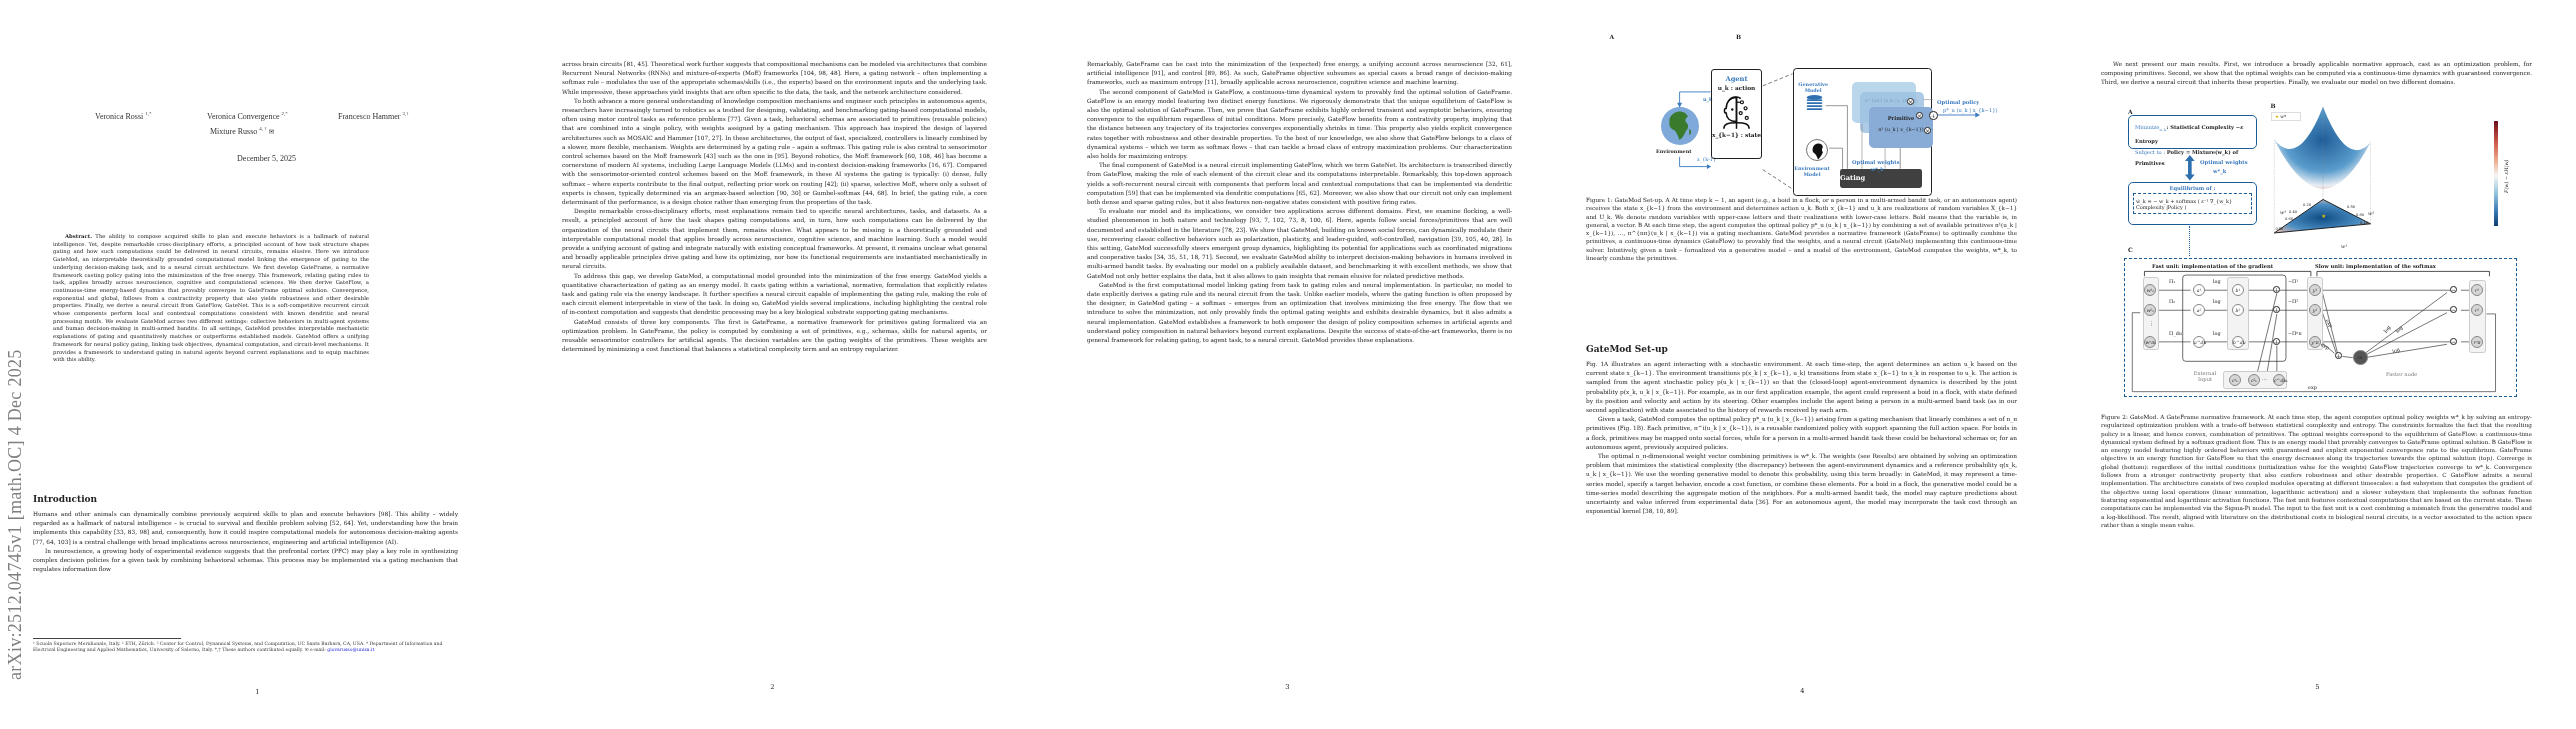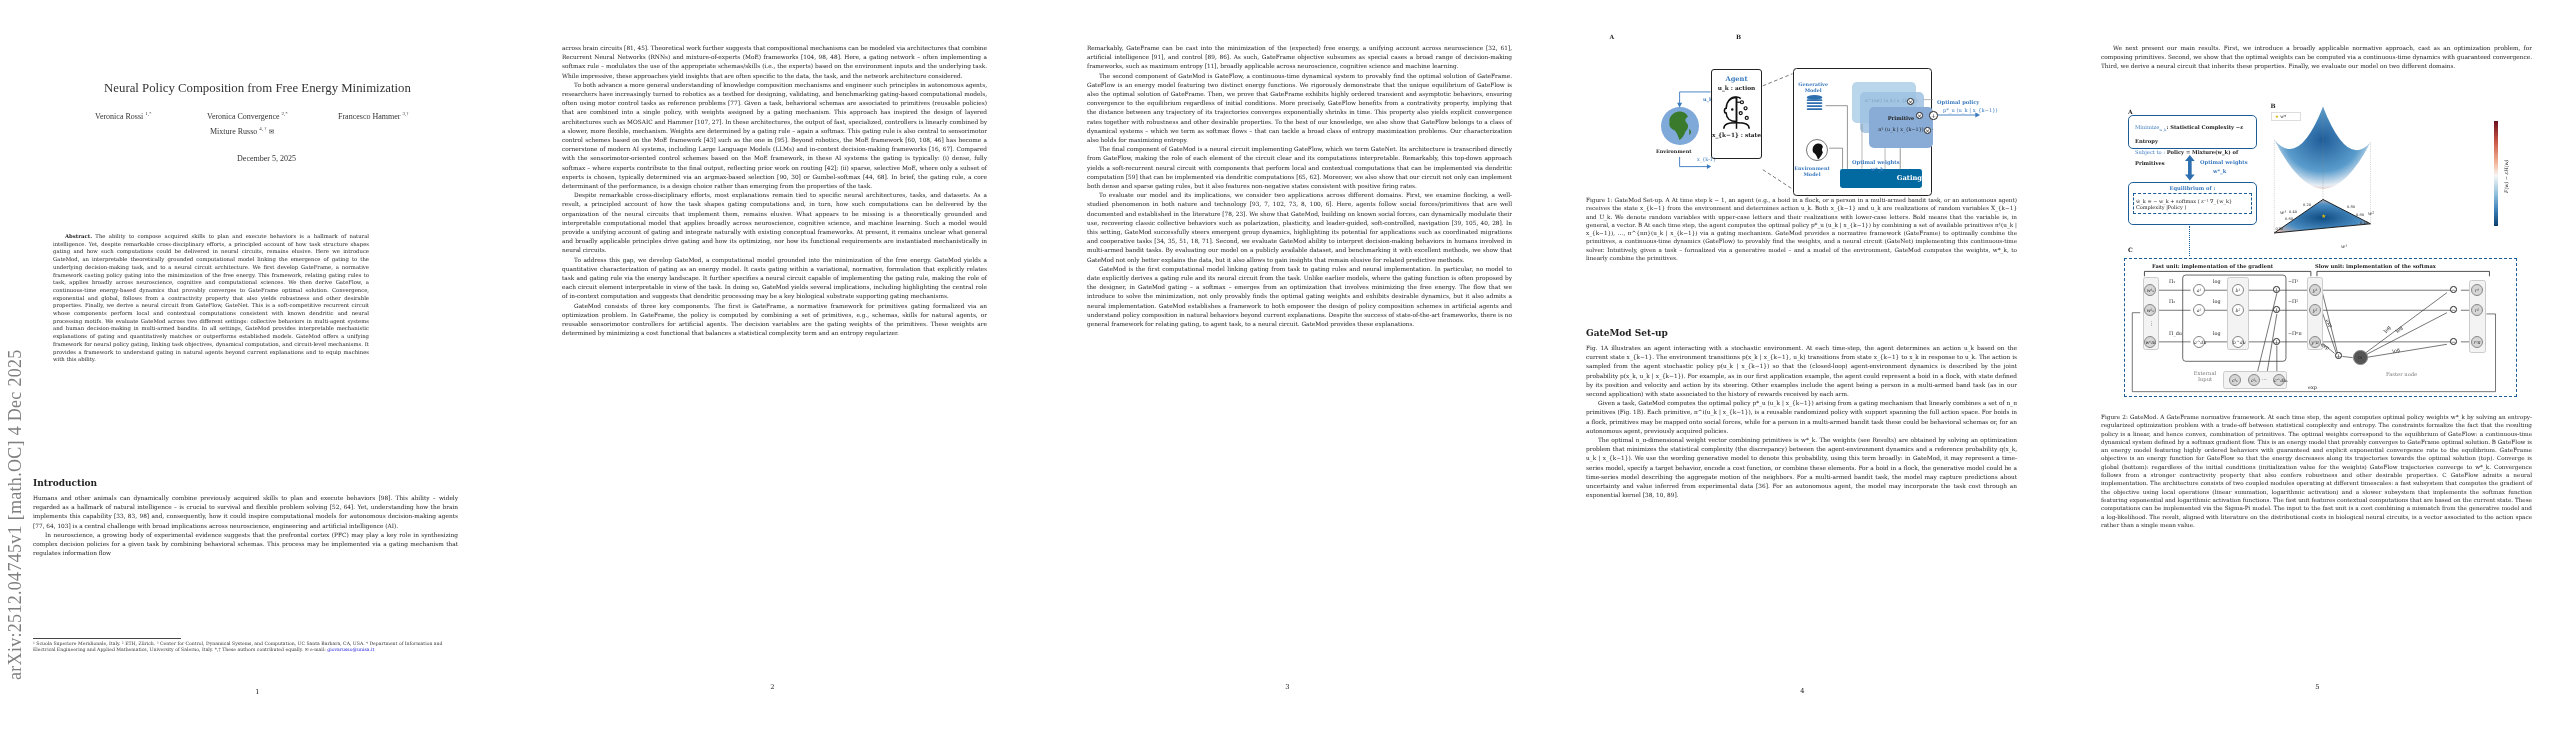--- a/index.html
+++ b/index.html
@@ -1,20 +1,20 @@
 <!DOCTYPE html>
 <html style="font-size:9.7px"><head>
 <meta charset="utf-8">
 <style>
   * { box-sizing: border-box; margin: 0; padding: 0; }
   html, body { width: 2576px; height: 729px; background: #ffffff; overflow: hidden; }
   body { font-family: "DejaVu Serif", "Liberation Serif", serif; color: #222; position: relative; }
   .spread { display: flex; width: 2576px; height: 729px; }
   .page { position: relative; width: 515px; height: 729px; background: #fff; overflow: hidden; }
-  .col { position: absolute; left: 61px; width: 401px; }
+  .col { position: absolute; left: 61px; width: 401px; margin-top: 16px; }
   .p { font-size: 5.8px; line-height: 9.2px; text-align: justify; color: #222; }
   .p.indent { text-indent: 12px; }
   .p + .p { margin-top: 0; }
   .cite { color: #1a1adb; }
   .pnum { position: absolute; width: 100%; text-align: center; font-size: 6.7px; color: #222; }
   .h2 { font-weight: bold; font-size: 9px; color: #222; margin: 0 0 6px 0; }
 
   
   .arxiv-stamp { position: absolute; left: 4.9px; top: 680px; transform: rotate(-90deg); transform-origin: left top;
      font-family: "Liberation Serif", serif; font-size: 18px; color: #7f7f7f; white-space: nowrap; letter-spacing: 0.3px; }
@@ -37,21 +37,21 @@
   .robot { width: 33px; height: 35px; margin: 3.6px auto 2.4px auto; }
   .globe { position: absolute; left: 55px; top: 77px; width: 38px; height: 38px; border-radius: 50%; background: #7ea9d9; overflow: hidden; }
   .env-label { position: absolute; left: 50px; top: 118px; font-size: 4.9px; font-weight: bold; color: #222; }
   .bbox { position: absolute; left: 187px; top: 38px; width: 139px; height: 128px; border: 0.8px solid #222; border-radius: 3.6px; }
   .gen-label, .envm-label { position: absolute; color: #3a7abf; font-weight: bold; font-size: 4.9px; text-align: center; width: 36px; line-height: 6px; }
   .prim-back1 { position: absolute; left: 58px; top: 13.4px; width: 64px; height: 41px; background: #b9d6ea; border-radius: 4.9px; }
   .prim-back2 { position: absolute; left: 66px; top: 23px; width: 64px; height: 41px; background: #9fc3e3; border-radius: 4.9px; opacity: 0.85; }
   .prim-front { position: absolute; left: 75px; top: 38px; width: 64px; height: 41px; background: #89acd6; border-radius: 4.9px; text-align: center; }
   .prim-front .t { font-weight: bold; font-size: 5.2px; margin-top: 8px; color: #222; }
   .prim-front .f { font-size: 4.9px; margin-top: 4.9px; color: #222; }
-  .gating { position: absolute; left: 46px; top: 100px; width: 82px; height: 19.4px; background: #0369a1; border-radius: 2.4px; color: #fff; font-weight: bold; font-size: 6.7px; text-align: right; line-height: 19.4px; }
+  .gating { position: absolute; left: 46px; top: 100px; width: 82px; height: 19.4px; background: #404040; border-radius: 2.4px; color: #fff; font-weight: bold; font-size: 6.7px; text-align: left; line-height: 19.4px; }
   .opt-policy { position: absolute; left: 331px; top: 69px; color: #3a7abf; font-weight: bold; font-size: 5.2px; }
   .opt-policy-f { position: absolute; left: 337px; top: 77px; color: #3a7abf; font-size: 5.2px; }
   .opt-weights { position: absolute; left: 246px; top: 129px; color: #3a7abf; font-weight: bold; font-size: 5.2px; }
   .caption { position: absolute; font-size: 5.7px; line-height: 8.3px; text-align: justify; color: #222; }
 
   
   .fig2a-top { position: absolute; left: 68px; top: 115px; width: 129px; height: 34px; border: 0.8px solid #1c5c96; border-radius: 4.9px; font-size: 5.2px; padding: 5.5px 6px; line-height: 11px; }
   .fig2a-bot { position: absolute; left: 68px; top: 182px; width: 129px; height: 43px; border: 0.8px solid #1c5c96; border-radius: 4.9px; font-size: 5.2px; padding: 2.4px 3.6px; }
   .blue { color: #3a7abf; }
   .bluebold { color: #3a7abf; font-weight: bold; }
@@ -67,21 +67,20 @@
   .plus { position: absolute; width: 6.7px; height: 6.7px; border: 0.6px solid #222; border-radius: 50%; font-size: 6px; line-height: 5.5px; text-align: center; background: #fff; }
   .colorbar { position: absolute; left: 232px; top: 19.4px; width: 4.3px; height: 105px; background: linear-gradient(to bottom, #6b0f1d, #cc5847 20%, #f2b79a 40%, #f7f7f7 52%, #8ebfdb 70%, #3d7fb8 85%, #0c3f70); }
 </style>
 </head>
 <body>
 
 <div class="spread">
 
   <div class="page">
     <div class="arxiv-stamp">arXiv:2512.04745v1  [math.OC]  4 Dec 2025</div>
-    <div class="title">Neural Policy Composition from Free Energy Minimization</div>
     <div class="authors">
       <div class="author" style="left:95px;top:0;">
         <span>Veronica Rossi</span> <sup>1,*</sup>
       </div>
       <div class="author" style="left:207px;top:0;">
         <span>Veronica Convergence</span> <sup>2,*</sup>
       </div>
       <div class="author" style="left:338px;top:0;">
         <span>Francesco Hammer</span> <sup>3,†</sup>
       </div>

